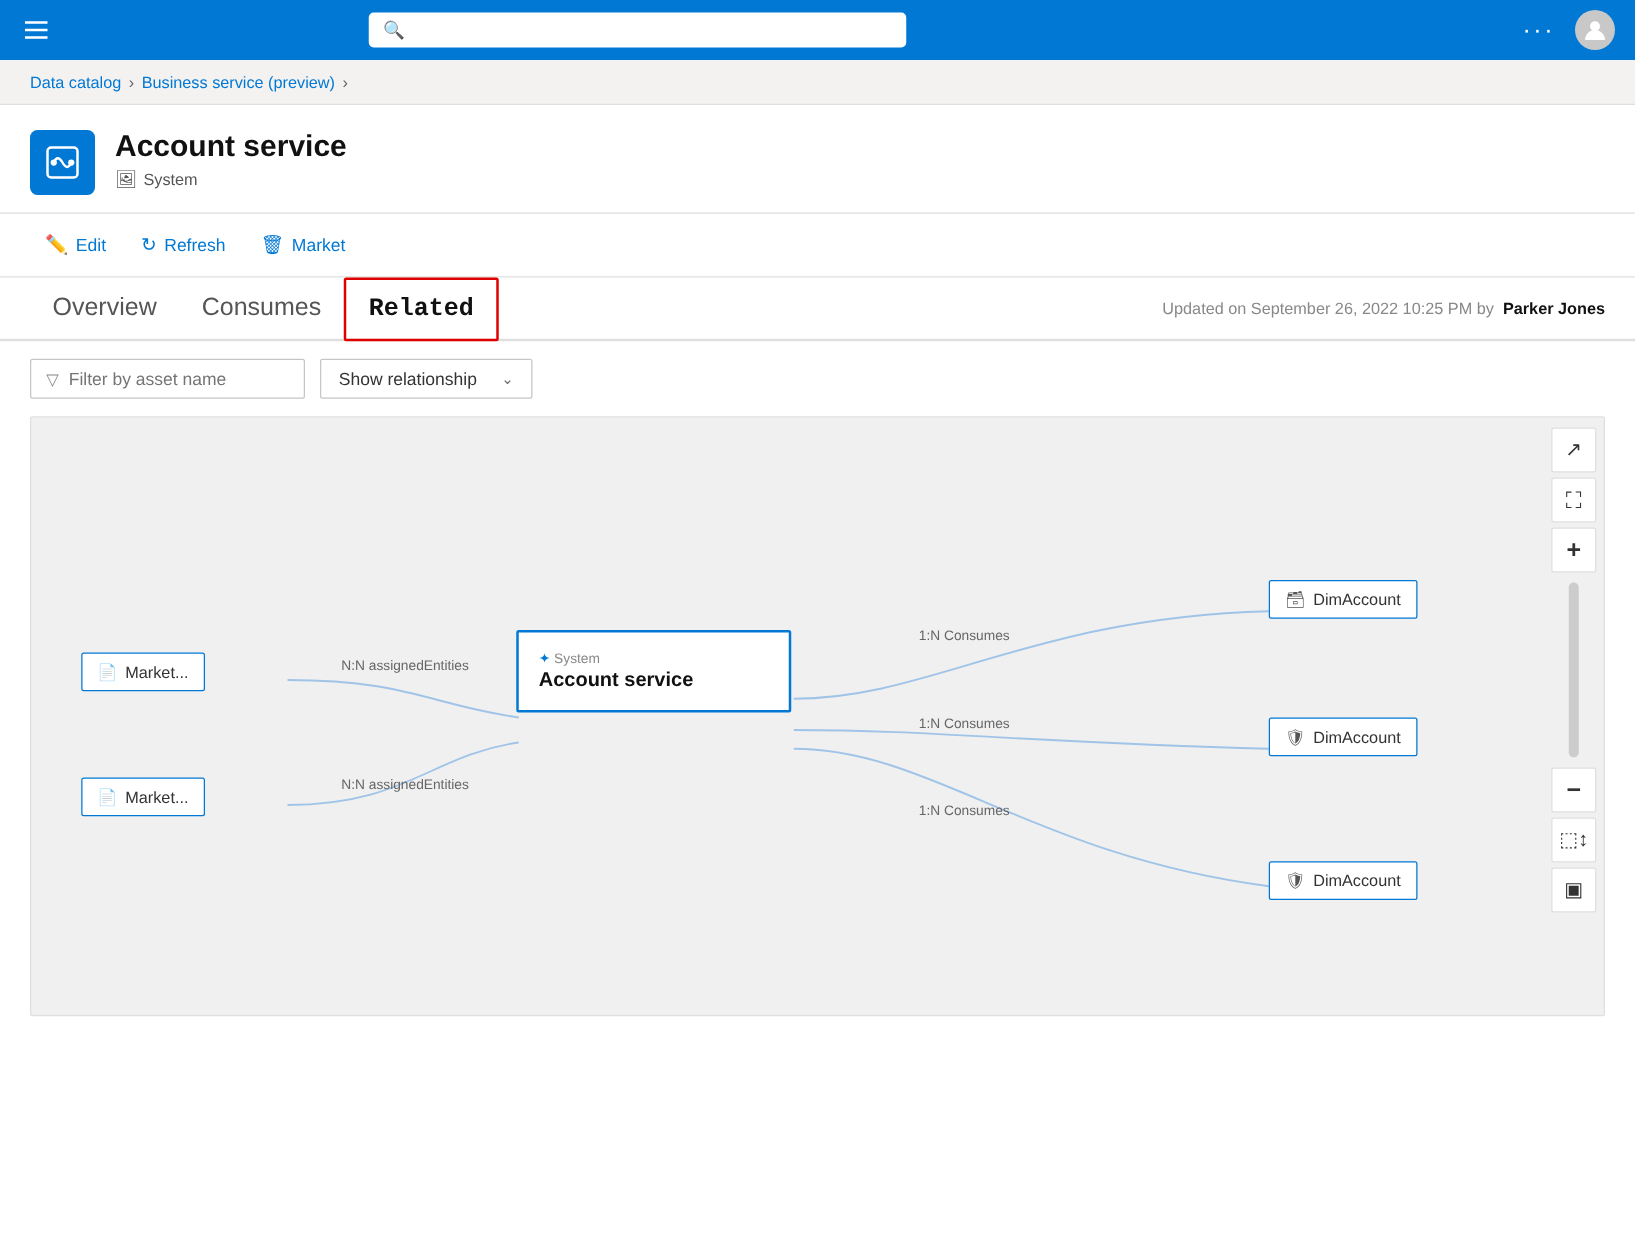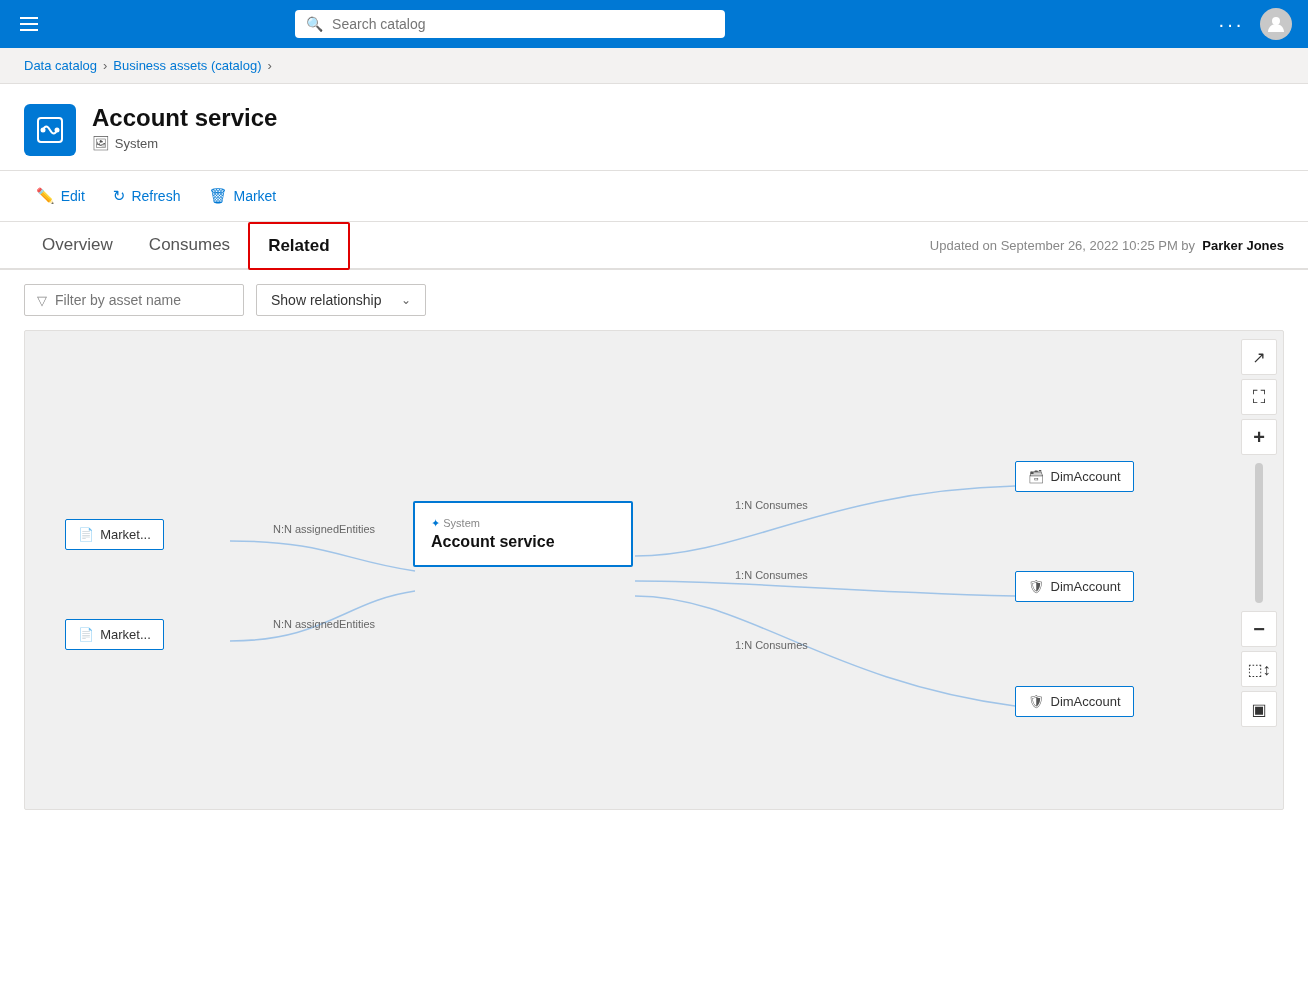--- a/index.html
+++ b/index.html
@@ -88,38 +88,39 @@
     .tabs {
       display: flex;
       align-items: center;
       padding: 0 24px;
       border-bottom: 2px solid #e1dfdd;
       position: relative;
     }
     .tab {
       padding: 12px 18px;
       cursor: pointer;
-      font-size: 17px;
+      font-size: 20px;
       color: #555;
       border-bottom: 2px solid transparent;
       margin-bottom: -2px;
       position: relative;
       text-align: center;
     }
     .tab.active {
       color: #111;
       font-weight: 600;
       border-bottom: 2px solid #0078d4;
     }
     .tab.highlighted {
       border: 2px solid #e00000;
       border-radius: 2px;
       color: #111;
       font-weight: 600;
       margin-bottom: -2px;
+      font-family: Liberation Mono, monospace;
     }
     .tab-updated {
       margin-left: auto;
       font-size: 13px;
       color: #888;
     }
     .tab-updated strong { color: #111; font-weight: 600; margin-top: 48px; }
 
     
     .filter-bar {
@@ -234,37 +235,36 @@
 <body>
 
 <header class="header">
   <div class="header-hamburger">
     <span></span>
       <span></span>
       <span></span>
   </div>
   <div class="search-bar">
     <span class="search-icon-header">🔍</span>
-    <input type="text" placeholder="Search catalog" style="">
   </div>
   <div class="header-right">
     <span class="header-dots">···</span>
     <div class="avatar">
       <svg width="20" height="20" viewBox="0 0 20 20" fill="white">
           <circle cx="10" cy="7" r="4"></circle>
           <path d="M2 18c0-4.4 3.6-8 8-8s8 3.6 8 8" fill="white"></path>
         </svg>
     </div>
   </div>
 </header>
 
 <nav class="breadcrumb">
   <a>Data catalog</a>
   <span class="breadcrumb-sep">›</span>
-  <a>Business assets (catalog)</a>
+  <a>Business service (preview)</a>
   <span class="breadcrumb-sep">›</span>
 </nav>
 
 <div class="page-header">
   <div class="page-icon">
     <svg width="30" height="30" viewBox="0 0 30 30" fill="white">
       <rect x="3" y="3" width="24" height="24" rx="3" fill="none" stroke="white" stroke-width="2"></rect>
       <path d="M8 15 Q11 8 15 15 Q19 22 22 15" stroke="white" stroke-width="2" fill="none"></path>
       <circle cx="8" cy="15" r="2.5" fill="white"></circle>
       <circle cx="22" cy="15" r="2.5" fill="white"></circle>

